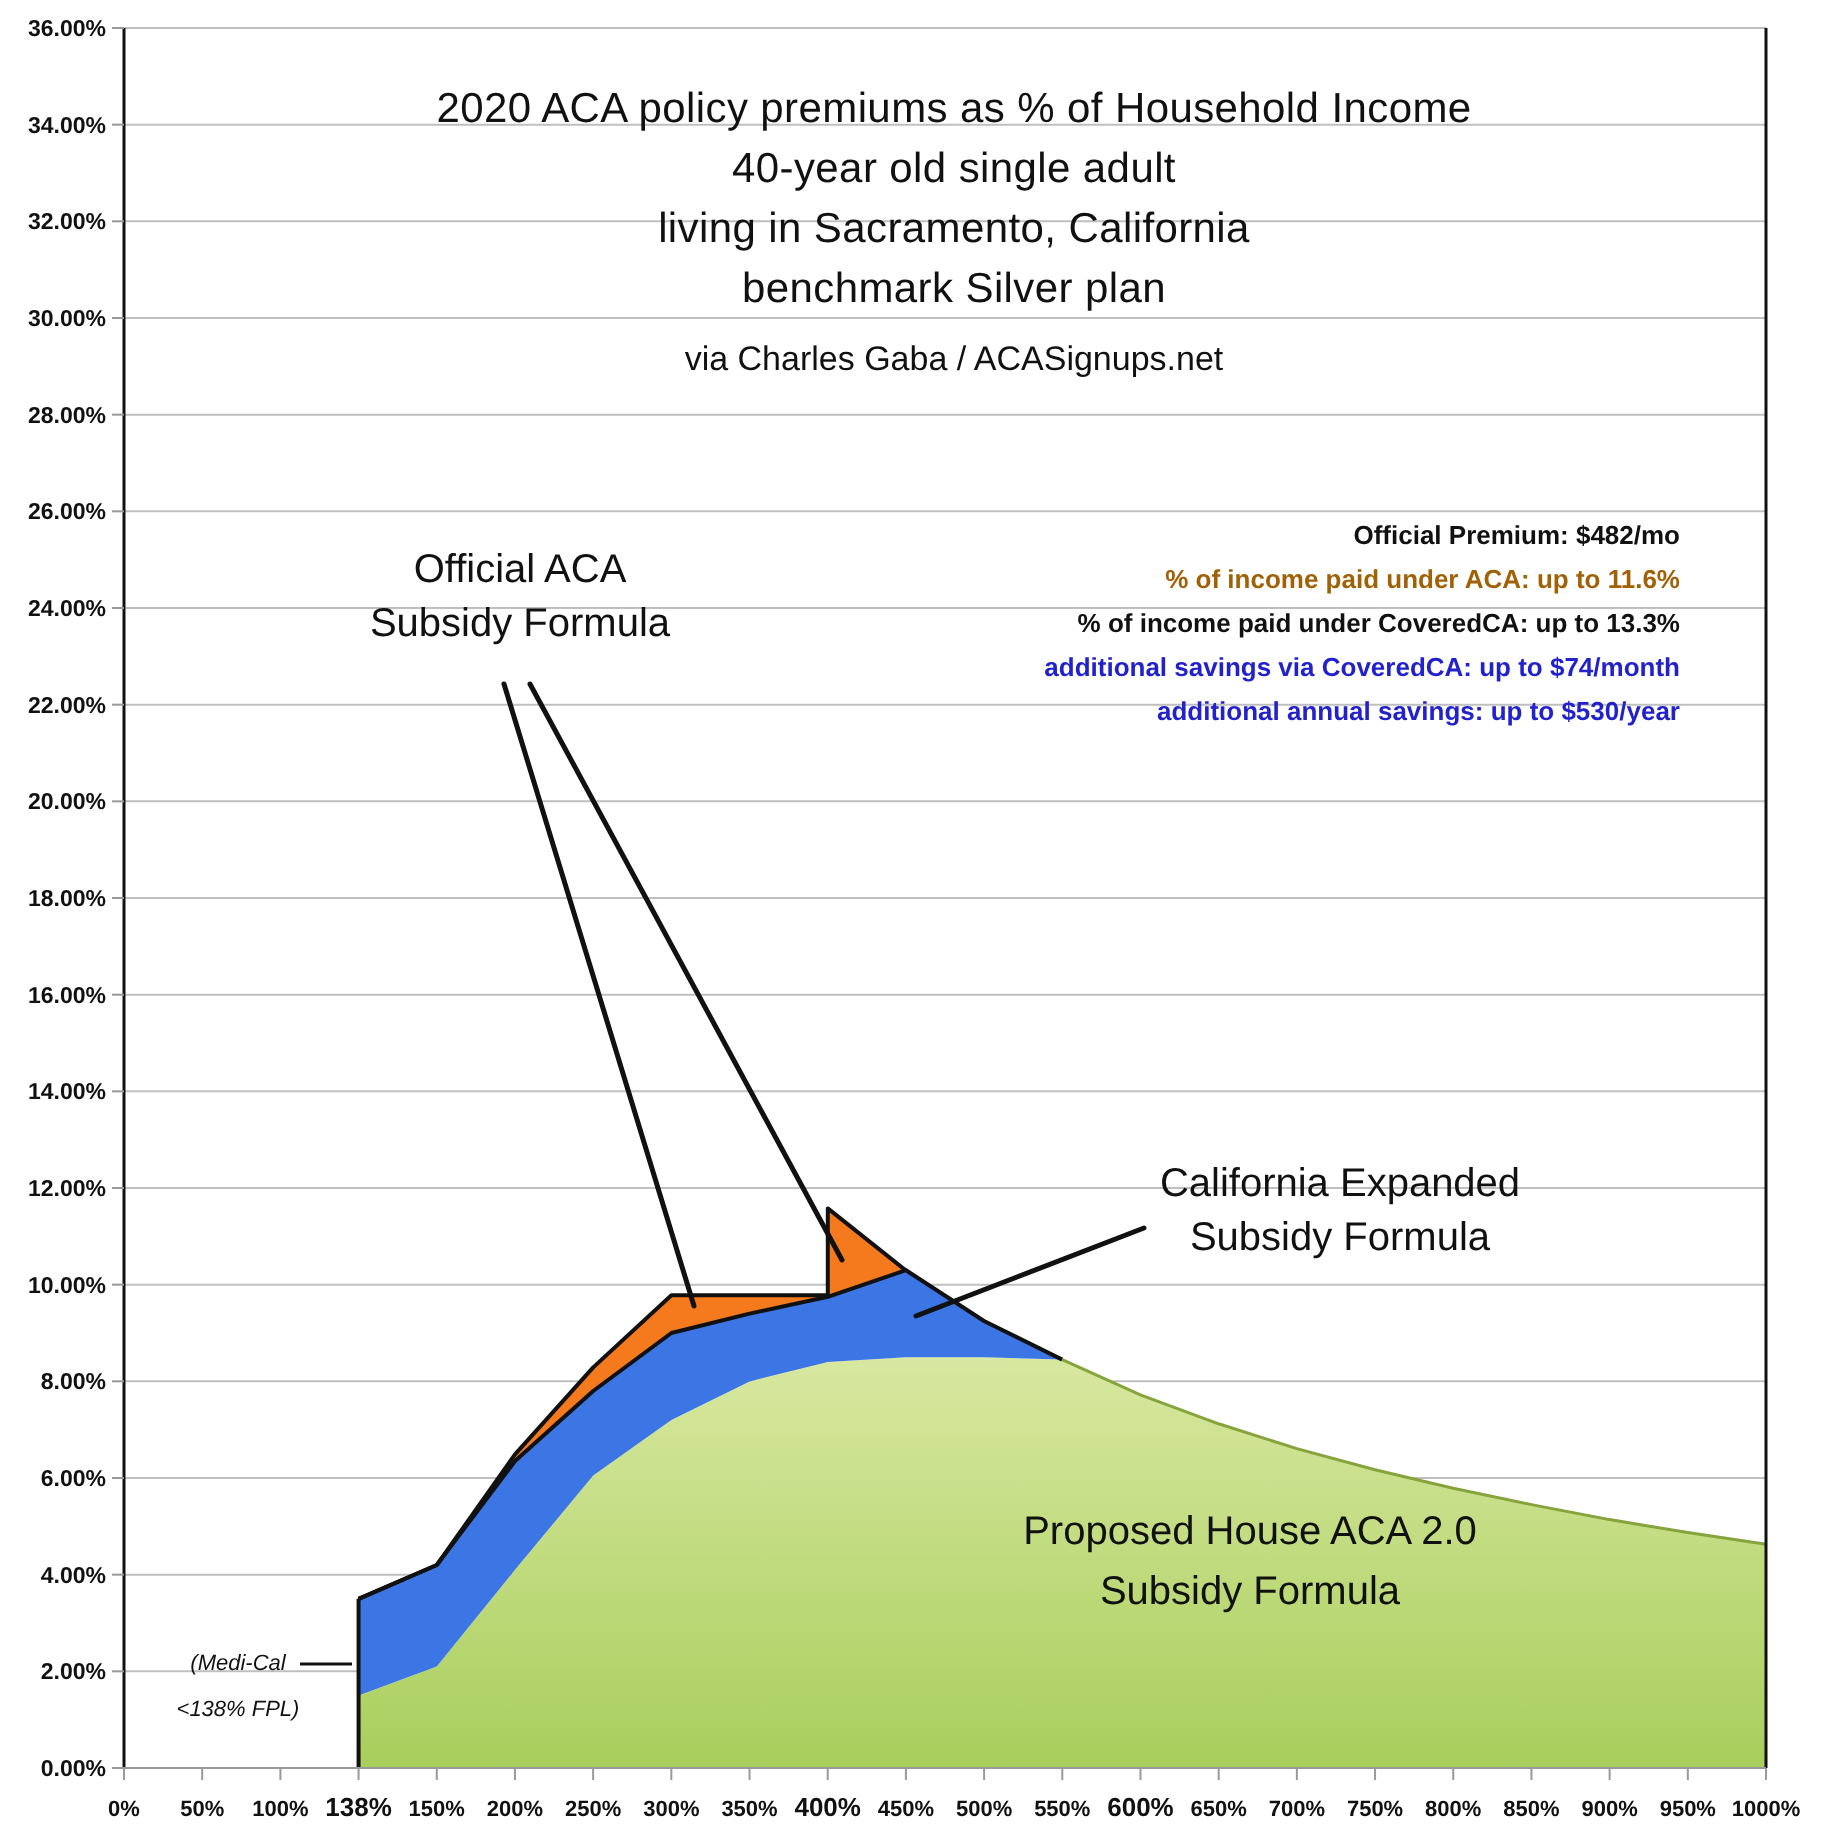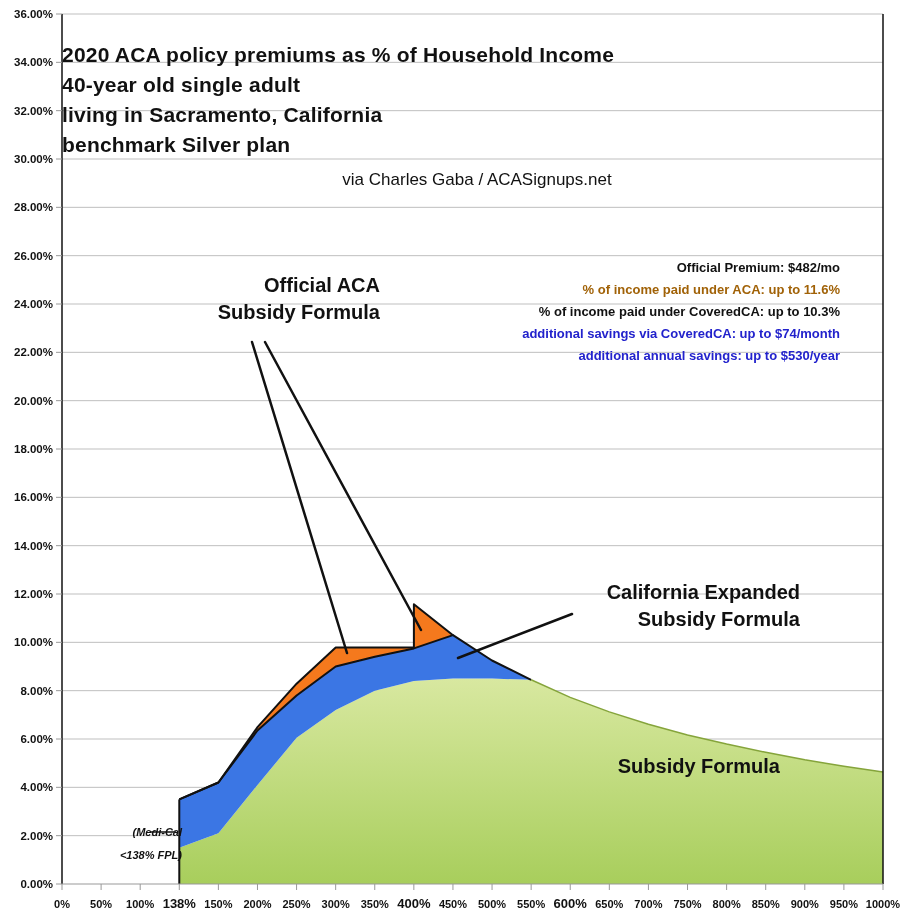--- a/index.html
+++ b/index.html
@@ -3,33 +3,33 @@
 <meta charset="utf-8">
 <style>
   html,body{margin:0;padding:0;background:#ffffff;}
   #app{
     position:relative;width:912px;height:920px;background:#ffffff;
     font-family:"Liberation Sans",sans-serif;color:#111;overflow:hidden;
   }
   #chart-svg{position:absolute;left:0;top:0;width:912px;height:920px;}
   .overlay{position:absolute;}
   .title-block{
-    top:40px;left:62px;right:20px;text-align:left;
-    font-size:21px;font-weight:700;line-height:30px;letter-spacing:.2px;
+    top:40px;left:62px;right:20px;text-align:center;
+    font-size:21px;font-weight:400;line-height:30px;letter-spacing:.2px;
   }
   .attribution{
     top:170px;left:62px;right:20px;text-align:center;
     font-size:17px;font-weight:400;
   }
   .stats{
     top:257px;right:72px;text-align:right;
     font-size:13px;font-weight:700;line-height:22px;
   }
   .stats .blue{color:#2222CC;margin-left:32px;}
-  .chart-label{position:absolute;text-align:right;font-weight:700;font-size:20px;line-height:27px;}
+  .chart-label{position:absolute;text-align:center;font-weight:400;font-size:20px;line-height:27px;}
   #label-official{left:140px;top:272px;width:240px;}
   #label-california{left:540px;top:579px;width:260px;}
   #label-house{left:470px;top:751px;width:310px;line-height:30px;}
   #label-medical{left:56px;top:821px;width:126px;font-size:11px;font-style:italic;line-height:23px;}
 </style>
 </head>
 <body>
 
 <div id="app">
 
@@ -161,36 +161,37 @@
     <div>40-year old single adult</div>
     <div>living in Sacramento, California</div>
     <div>benchmark Silver plan</div>
   </div>
 
   <div class="overlay attribution">via Charles Gaba / ACASignups.net</div>
 
   <div class="overlay stats">
     <div style="color: rgb(17, 17, 17);">Official Premium: $482/mo</div>
     <div style="color: #a16207;">% of income paid under ACA: up to 11.6%</div>
-    <div style="color: rgb(17, 17, 17);">% of income paid under CoveredCA: up to 10.3%</div>
+    <div style="color: rgb(17, 17, 17);">% of income paid under CoveredCA: up to 13.3%</div>
     <div class="blue" style="color: rgb(34, 34, 204);">additional savings via CoveredCA: up to $74/month</div>
     <div class="blue" style="color: rgb(34, 34, 204);">additional annual savings: up to $530/year</div>
   </div>
 
   <div id="label-official" class="chart-label">
     <div>Official ACA</div>
     <div>Subsidy Formula</div>
   </div>
 
   <div id="label-california" class="chart-label">
     <div>California Expanded</div>
     <div>Subsidy Formula</div>
   </div>
 
   <div id="label-house" class="chart-label">
+    <div>Proposed House ACA 2.0</div>
     <div>Subsidy Formula</div>
   </div>
 
   <div id="label-medical" class="chart-label">
     <div>(Medi-Cal</div>
     <div>&lt;138% FPL)</div>
   </div>
 
 </div>
 

